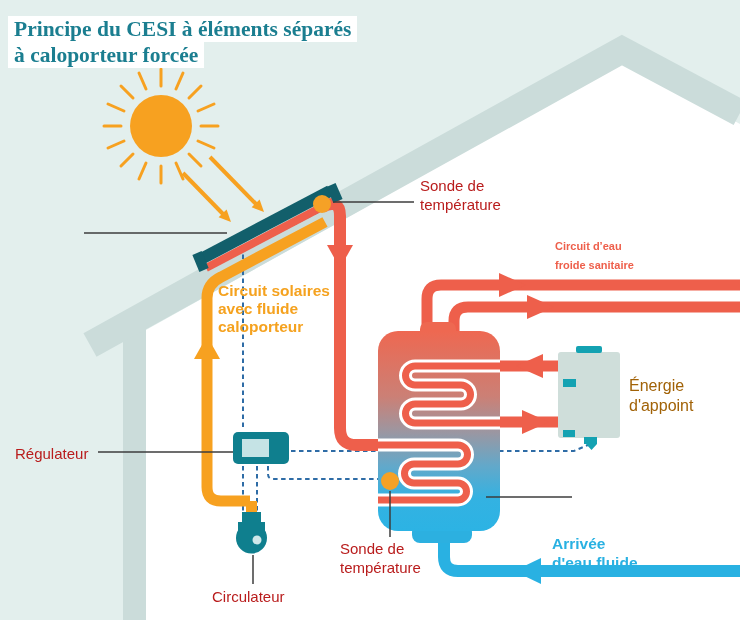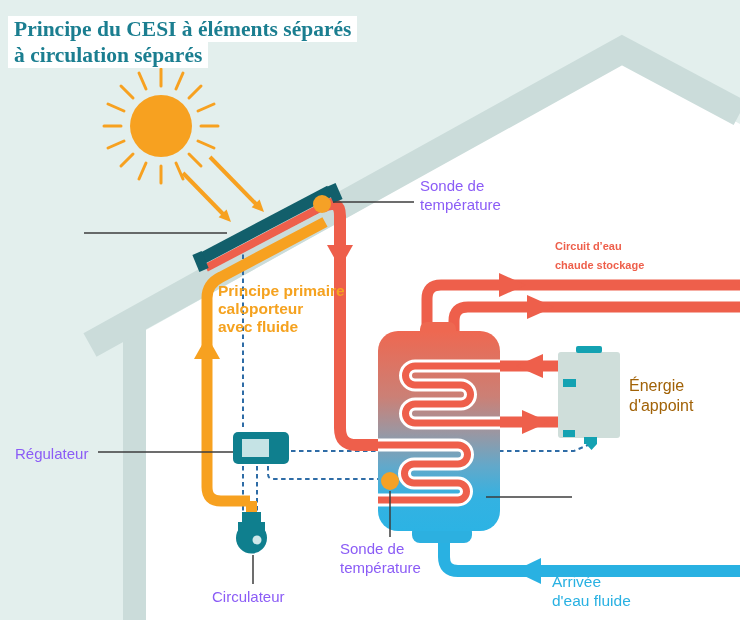--- a/index.html
+++ b/index.html
@@ -1,23 +1,23 @@
 <!DOCTYPE html>
 <html><head>
 <meta charset="utf-8">
 <style>
   html,body{margin:0;padding:0;}
   #scene{position:relative;width:740px;height:620px;background:#e3efed;overflow:hidden;
          font-family:"Liberation Sans",sans-serif;}
   #scene svg{position:absolute;left:0;top:0;}
-  .lbl{position:absolute;color:#8b5cf6;font-size:15px;line-height:19px;white-space:nowrap;}
+  .lbl{position:absolute;color:#b91c1c;font-size:15px;line-height:19px;white-space:nowrap;}
   .lbl.big{font-size:16px;line-height:20px;color:#a16207;}
   .lbl.orange{color:#f5a21f;font-weight:bold;font-size:15.5px;line-height:18px;}
   .lbl.red{color:#ee5f4b;font-weight:bold;font-size:11px;line-height:19px;}
-  .lbl.cyan{color:#29b1e2;font-weight:normal;font-size:15.5px;line-height:19px;margin-top:38px;}
+  .lbl.cyan{color:#29b1e2;font-weight:bold;font-size:15.5px;line-height:19px;}
   .title{position:absolute;left:8px;top:16px;font-family:"Liberation Serif",serif;
          font-weight:bold;font-size:21.5px;line-height:24px;color:#1b7e90;}
   .title span{background:#ffffff;padding:1px 6px;display:inline-block;}
 </style>
 </head>
 <body>
 
 <div id="scene">
 
 <svg width="740" height="620" viewBox="0 0 740 620">
@@ -144,38 +144,38 @@
     <line x1="333" y1="202" x2="414" y2="202"></line>
     <line x1="98" y1="452" x2="233" y2="452"></line>
     <line x1="253" y1="555" x2="253" y2="584"></line>
     <line x1="390" y1="491" x2="390" y2="537"></line>
     <line x1="486" y1="497" x2="572" y2="497"></line>
   </g>
 </svg>
 
   <div class="title">
     <span>Principe du CESI à éléments séparés</span><br>
-    <span>à circulation séparés</span>
+    <span>à caloporteur forcée</span>
   </div>
 
 
   <div class="lbl" style="left:420px;top:176px;">
     <div>Sonde de</div>
     <div>température</div>
   </div>
 
   <div class="lbl orange" style="left:218px;top:282px;">
-    <div>Principe primaire</div>
+    <div>Circuit solaires</div>
+    <div>avec fluide</div>
     <div>caloporteur</div>
-    <div>avec fluide</div>
   </div>
 
   <div class="lbl red" style="left:555px;top:237px;">
     <div>Circuit d’eau</div>
-    <div>chaude stockage</div>
+    <div>froide sanitaire</div>
   </div>
 
   <div class="lbl big" style="left:629px;top:376px;">
     <div>Énergie</div>
     <div>d'appoint</div>
   </div>
 
   <div class="lbl" style="left:15px;top:444px;">Régulateur</div>
 
   <div class="lbl" style="left:212px;top:587px;text-align:center;">Circulateur</div>

